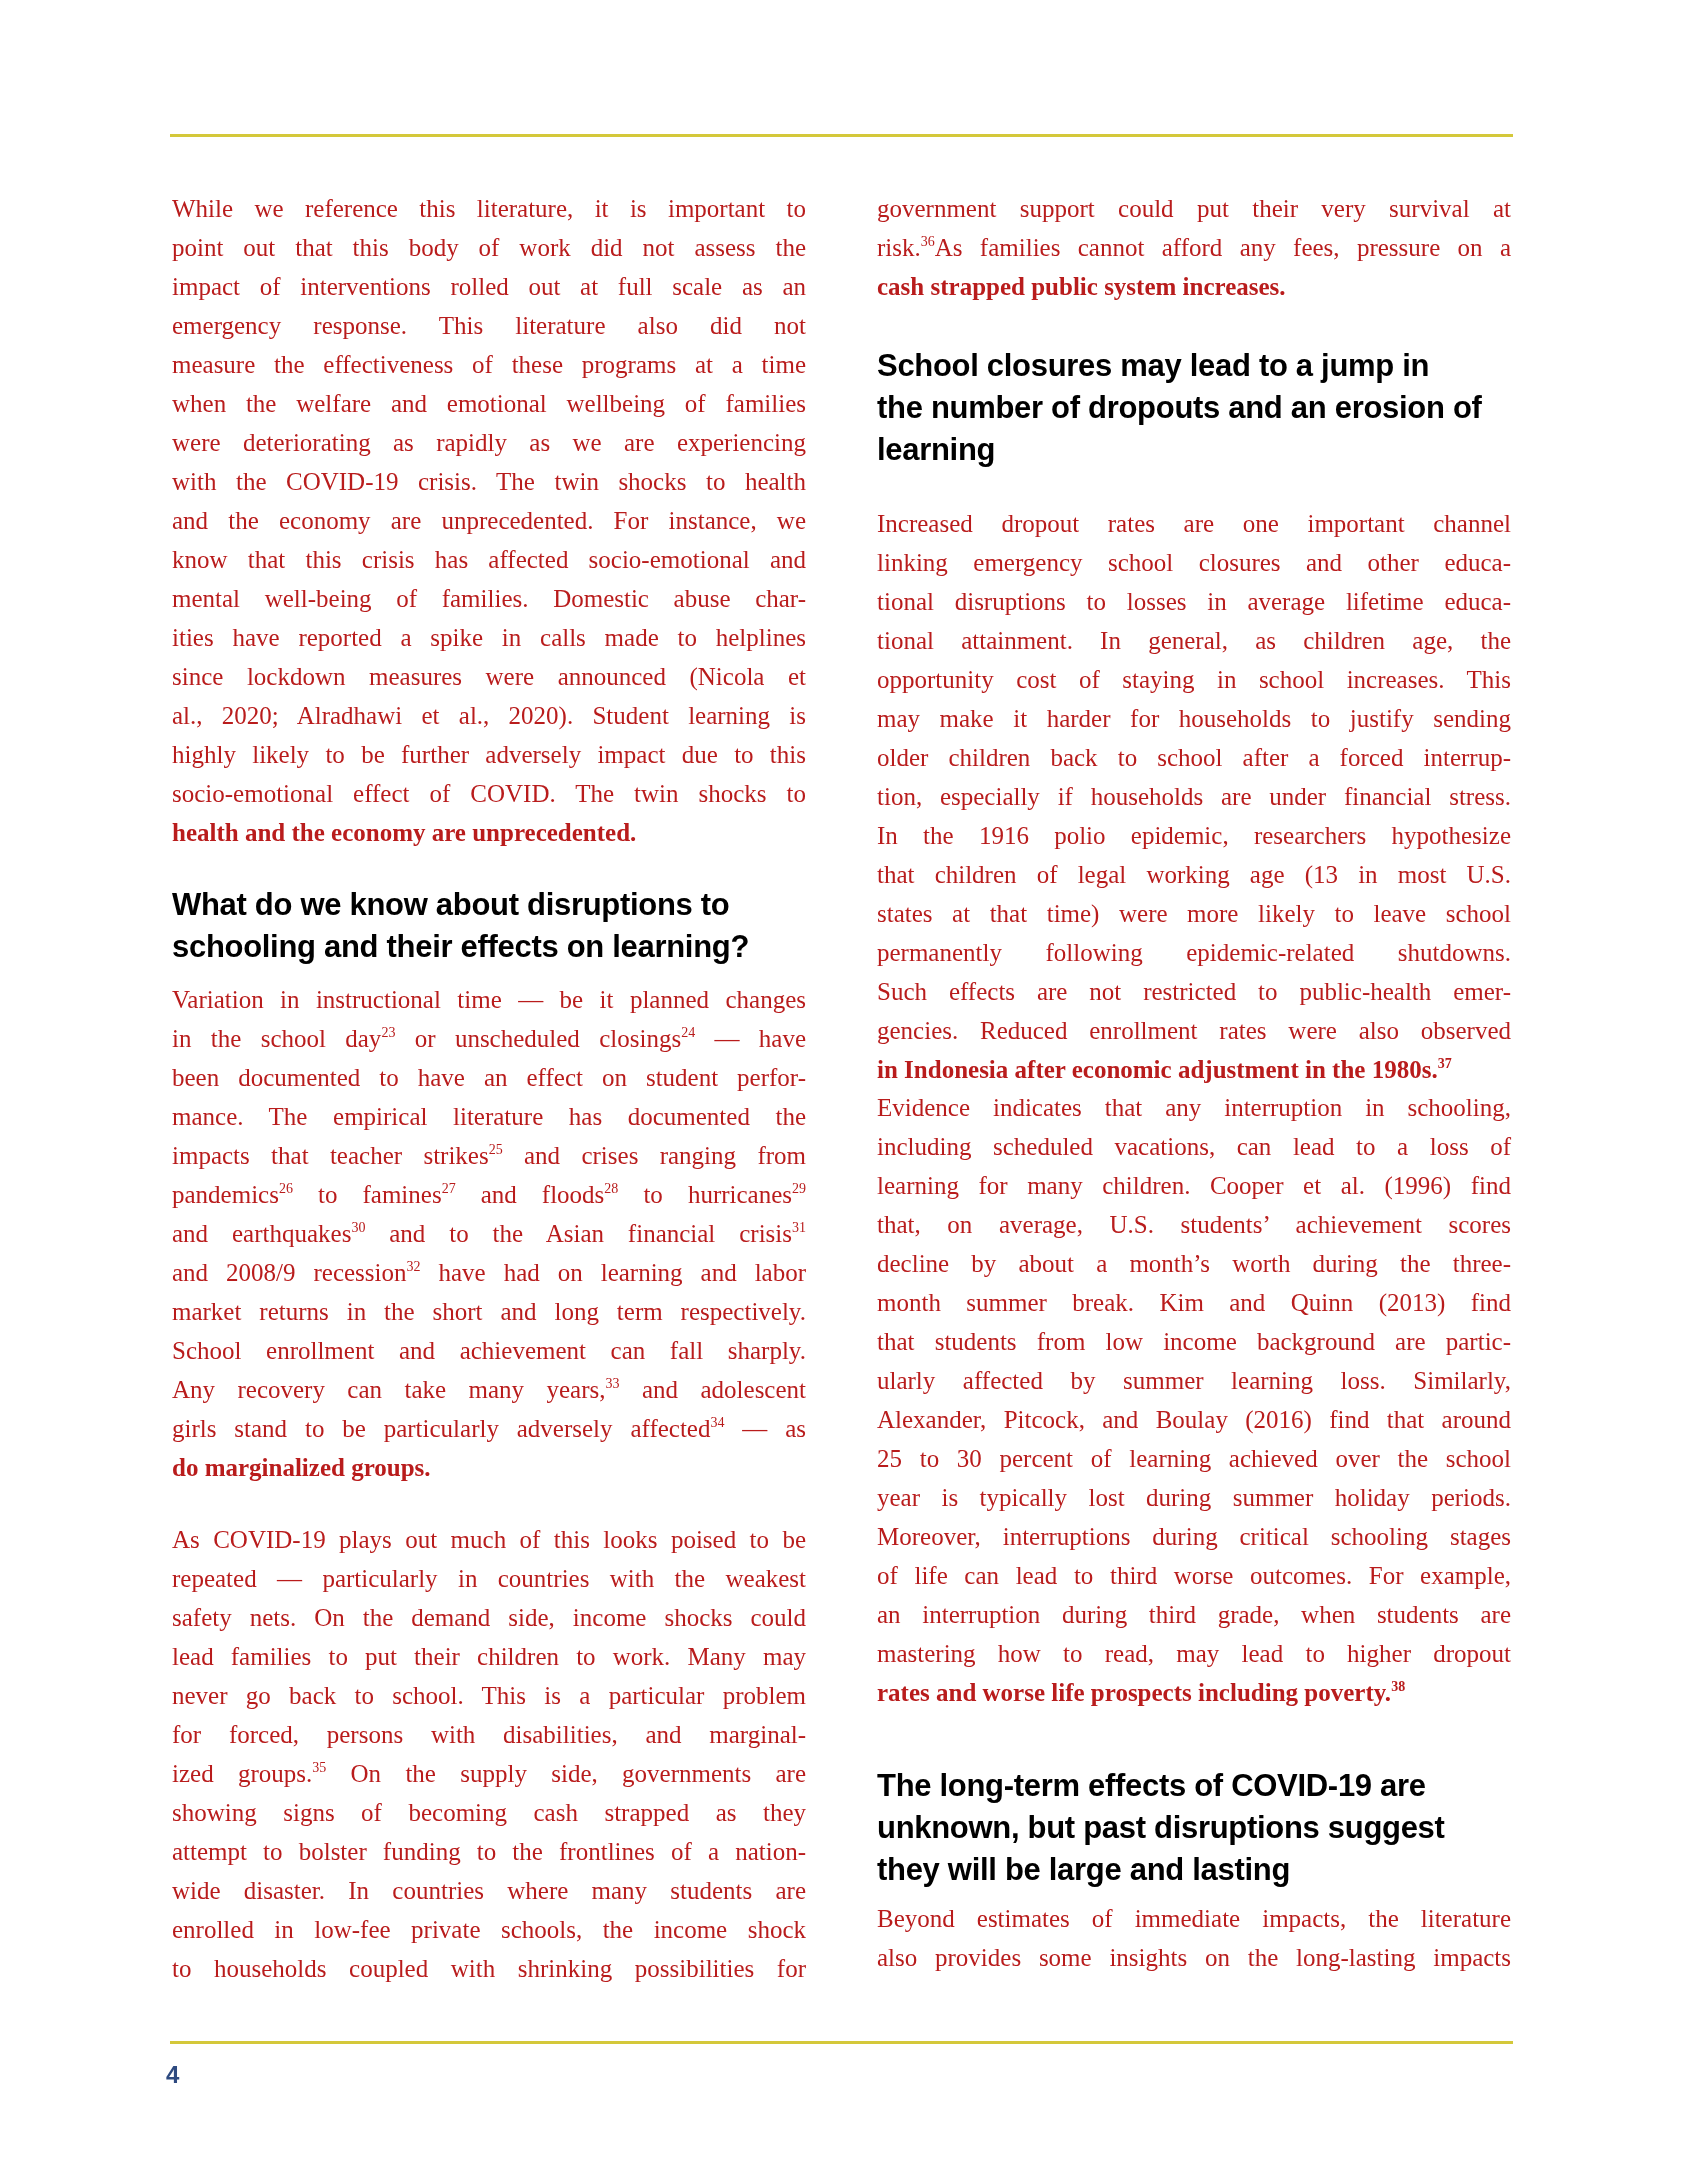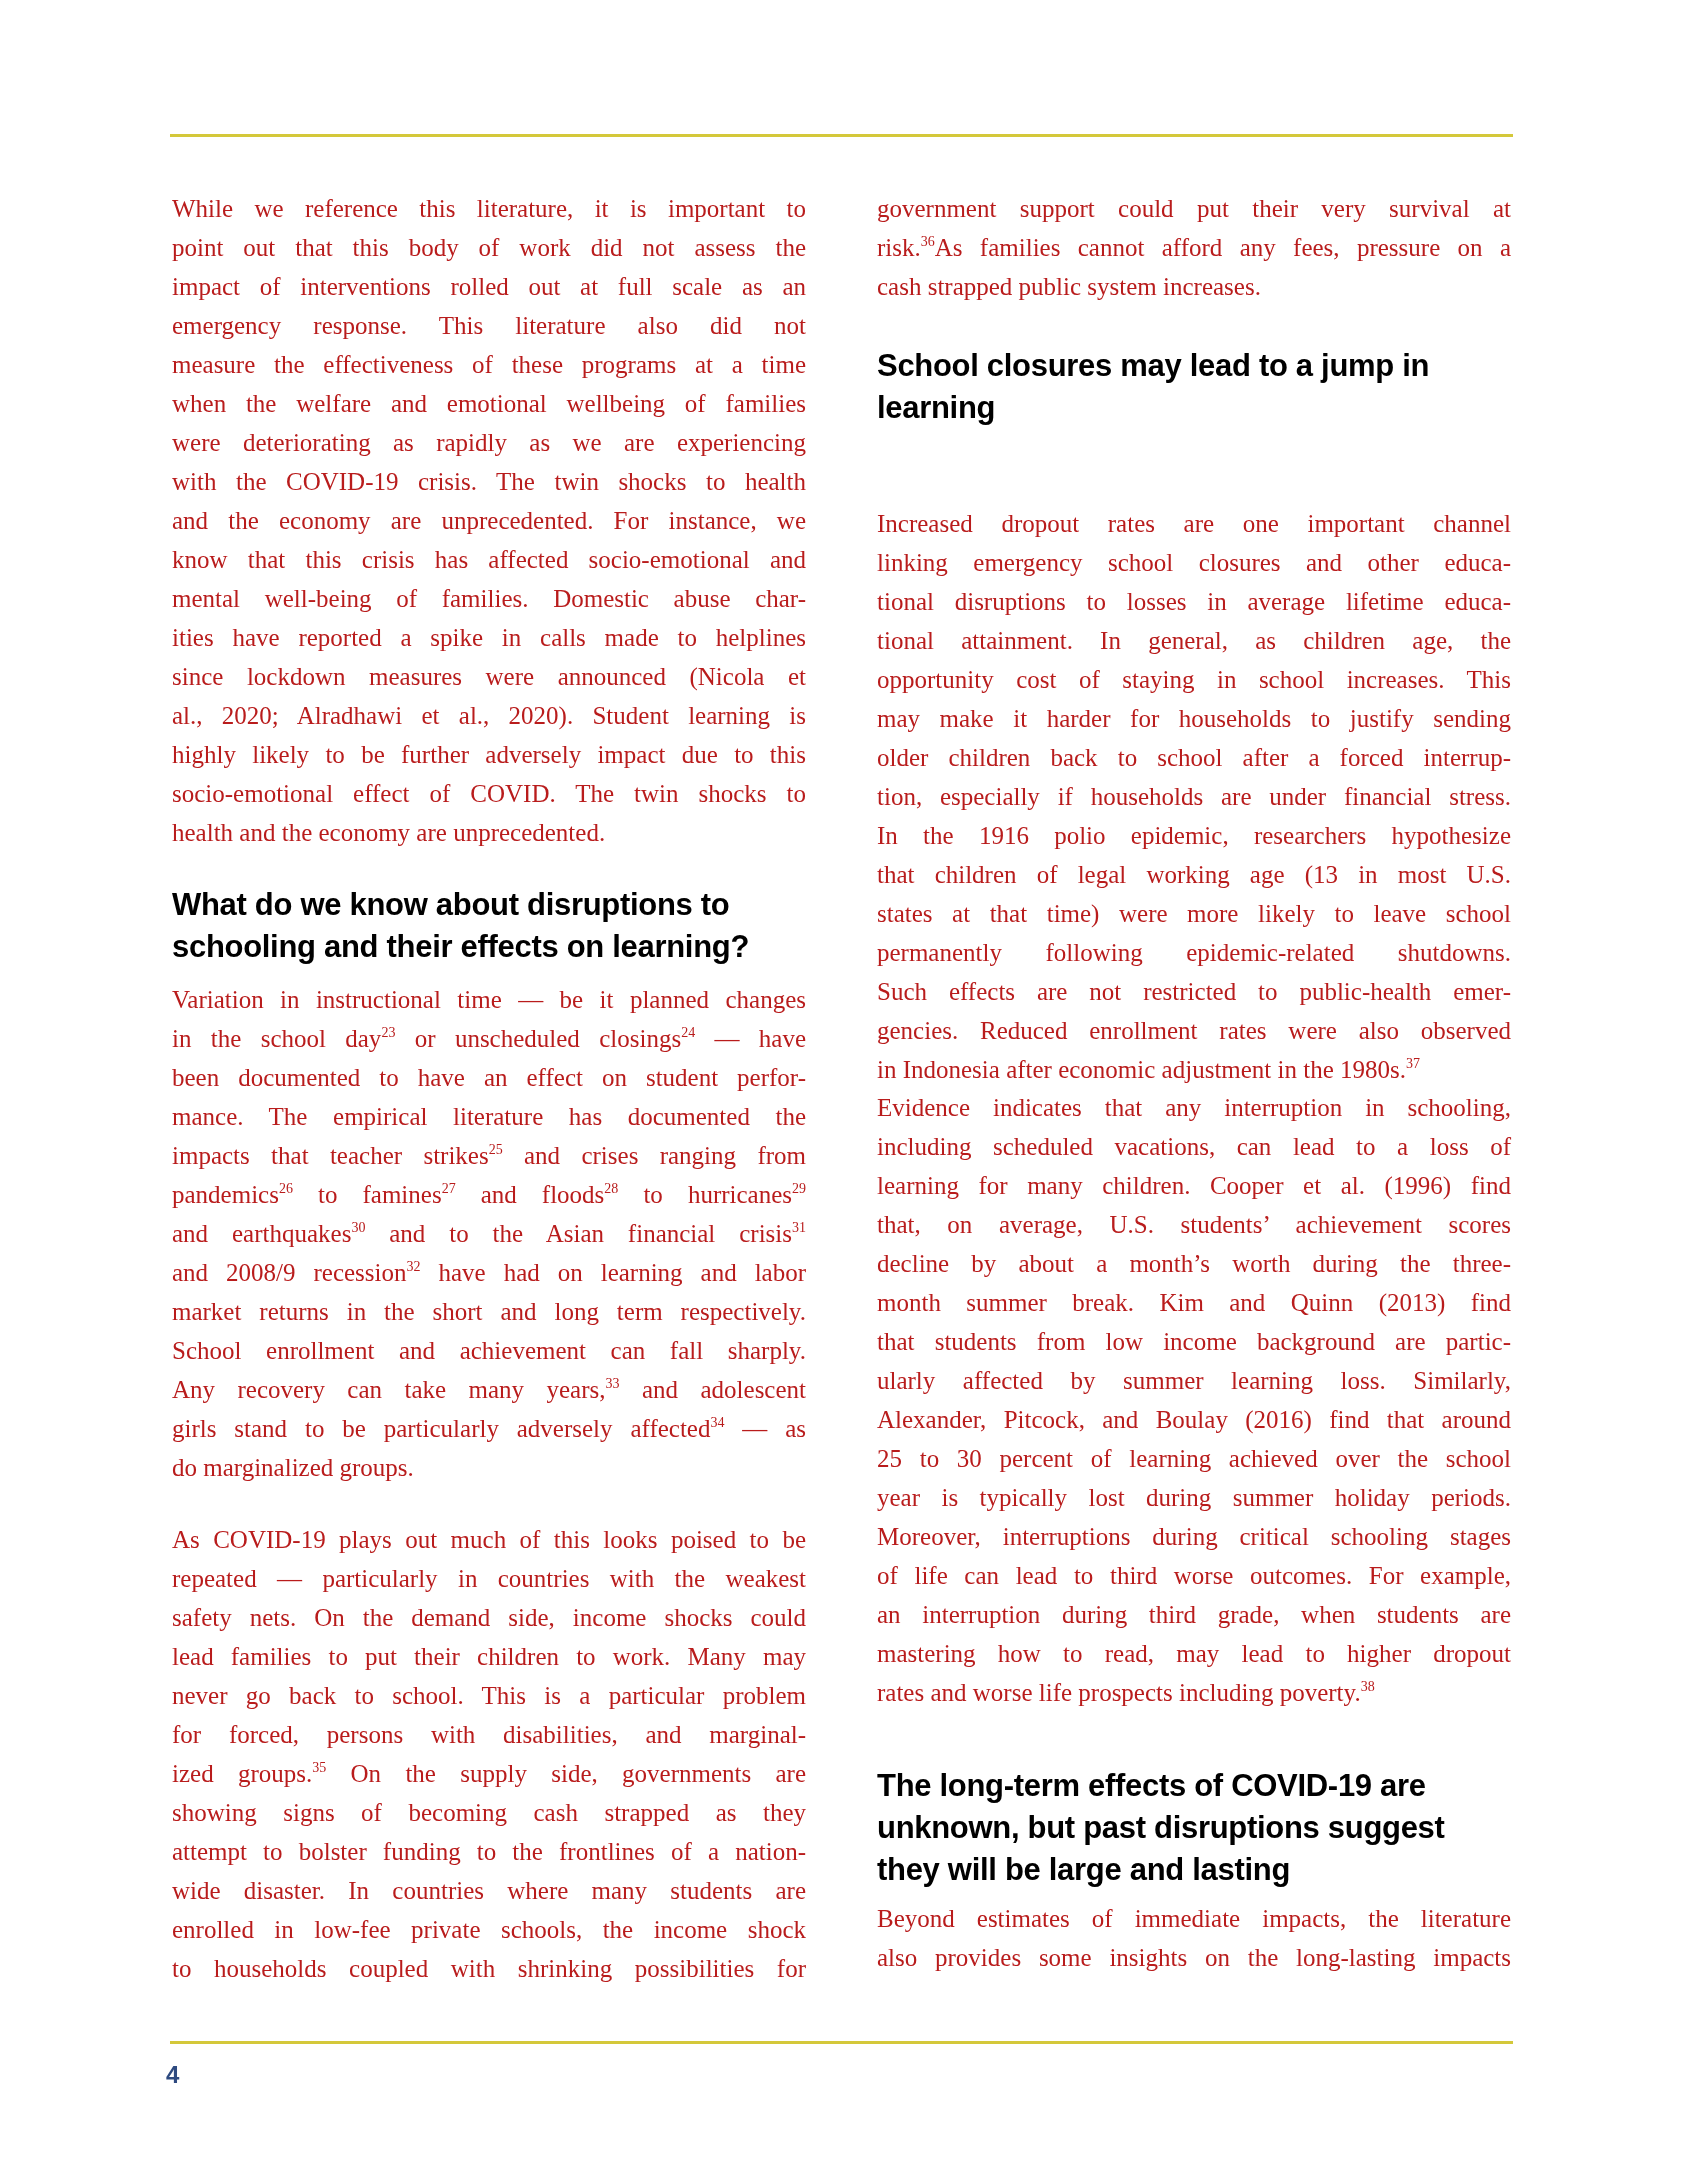--- a/index.html
+++ b/index.html
@@ -6,21 +6,21 @@
   body { width: 1683px; height: 2178px; position: relative; overflow: hidden; }
   .rule { position: absolute; left: 170px; width: 1343px; height: 3px; background: #d4c83a; }
   .rule.top { top: 134px; }
   .rule.bottom { top: 2041px; }
   .col { position: absolute; width: 634px; }
   .col.left { left: 172px; }
   .col.right { left: 877px; }
   .block { position: absolute; left: 0; width: 634px; }
   .para { font-family: "Liberation Serif", "DejaVu Serif", serif; font-size: 25px; color: #b91c1c; }
   .line { display: block; height: 39px; line-height: 39px; white-space: nowrap; text-align: justify; text-align-last: justify; }
-  .line.last { text-align: left; text-align-last: left; }
+  .line.last { text-align: left; text-align-last: left; font-weight: bold; }
   .line sup { font-size: 14px; vertical-align: 0; position: relative; top: -10px; line-height: 0; }
   .heading { font-family: "Liberation Sans", "DejaVu Sans", sans-serif; font-weight: bold; font-size: 31px; color: #000000; letter-spacing: -0.3px; }
   .heading .hline { display: block; height: 42px; line-height: 42px; white-space: nowrap; }
   .page-number { position: absolute; left: 166px; top: 2061px; font-family: "Liberation Sans", "DejaVu Sans", sans-serif; font-weight: bold; font-size: 24px; color: #2e4a80; }
 </style>
 </head>
 <body>
 
 <div class="rule top"></div>
 
@@ -80,20 +80,21 @@
 </div>
 
 <div class="col right">
   <div class="block para" style="top:189px;">
       <span class="line"><span>government support could put their very survival at</span></span>
       <span class="line"><span>risk.</span><sup>36</sup><span>As families cannot afford any fees, pressure on a</span></span>
       <span class="line last"><span>cash strapped public system increases.</span></span>
     </div>
   <div class="block heading" style="top:345px;">
       <span class="hline">School closures may lead to a jump in</span>
+      <span class="hline">the number of dropouts and an erosion of</span>
       <span class="hline">learning</span>
     </div>
   <div class="block para" style="top:484px;margin-top:20px;">
       <span class="line"><span>Increased dropout rates are one important channel</span></span>
       <span class="line"><span>linking emergency school closures and other educa-</span></span>
       <span class="line"><span>tional disruptions to losses in average lifetime educa-</span></span>
       <span class="line"><span>tional attainment. In general, as children age, the</span></span>
       <span class="line"><span>opportunity cost of staying in school increases. This</span></span>
       <span class="line"><span>may make it harder for households to justify sending</span></span>
       <span class="line"><span>older children back to school after a forced interrup-</span></span>

